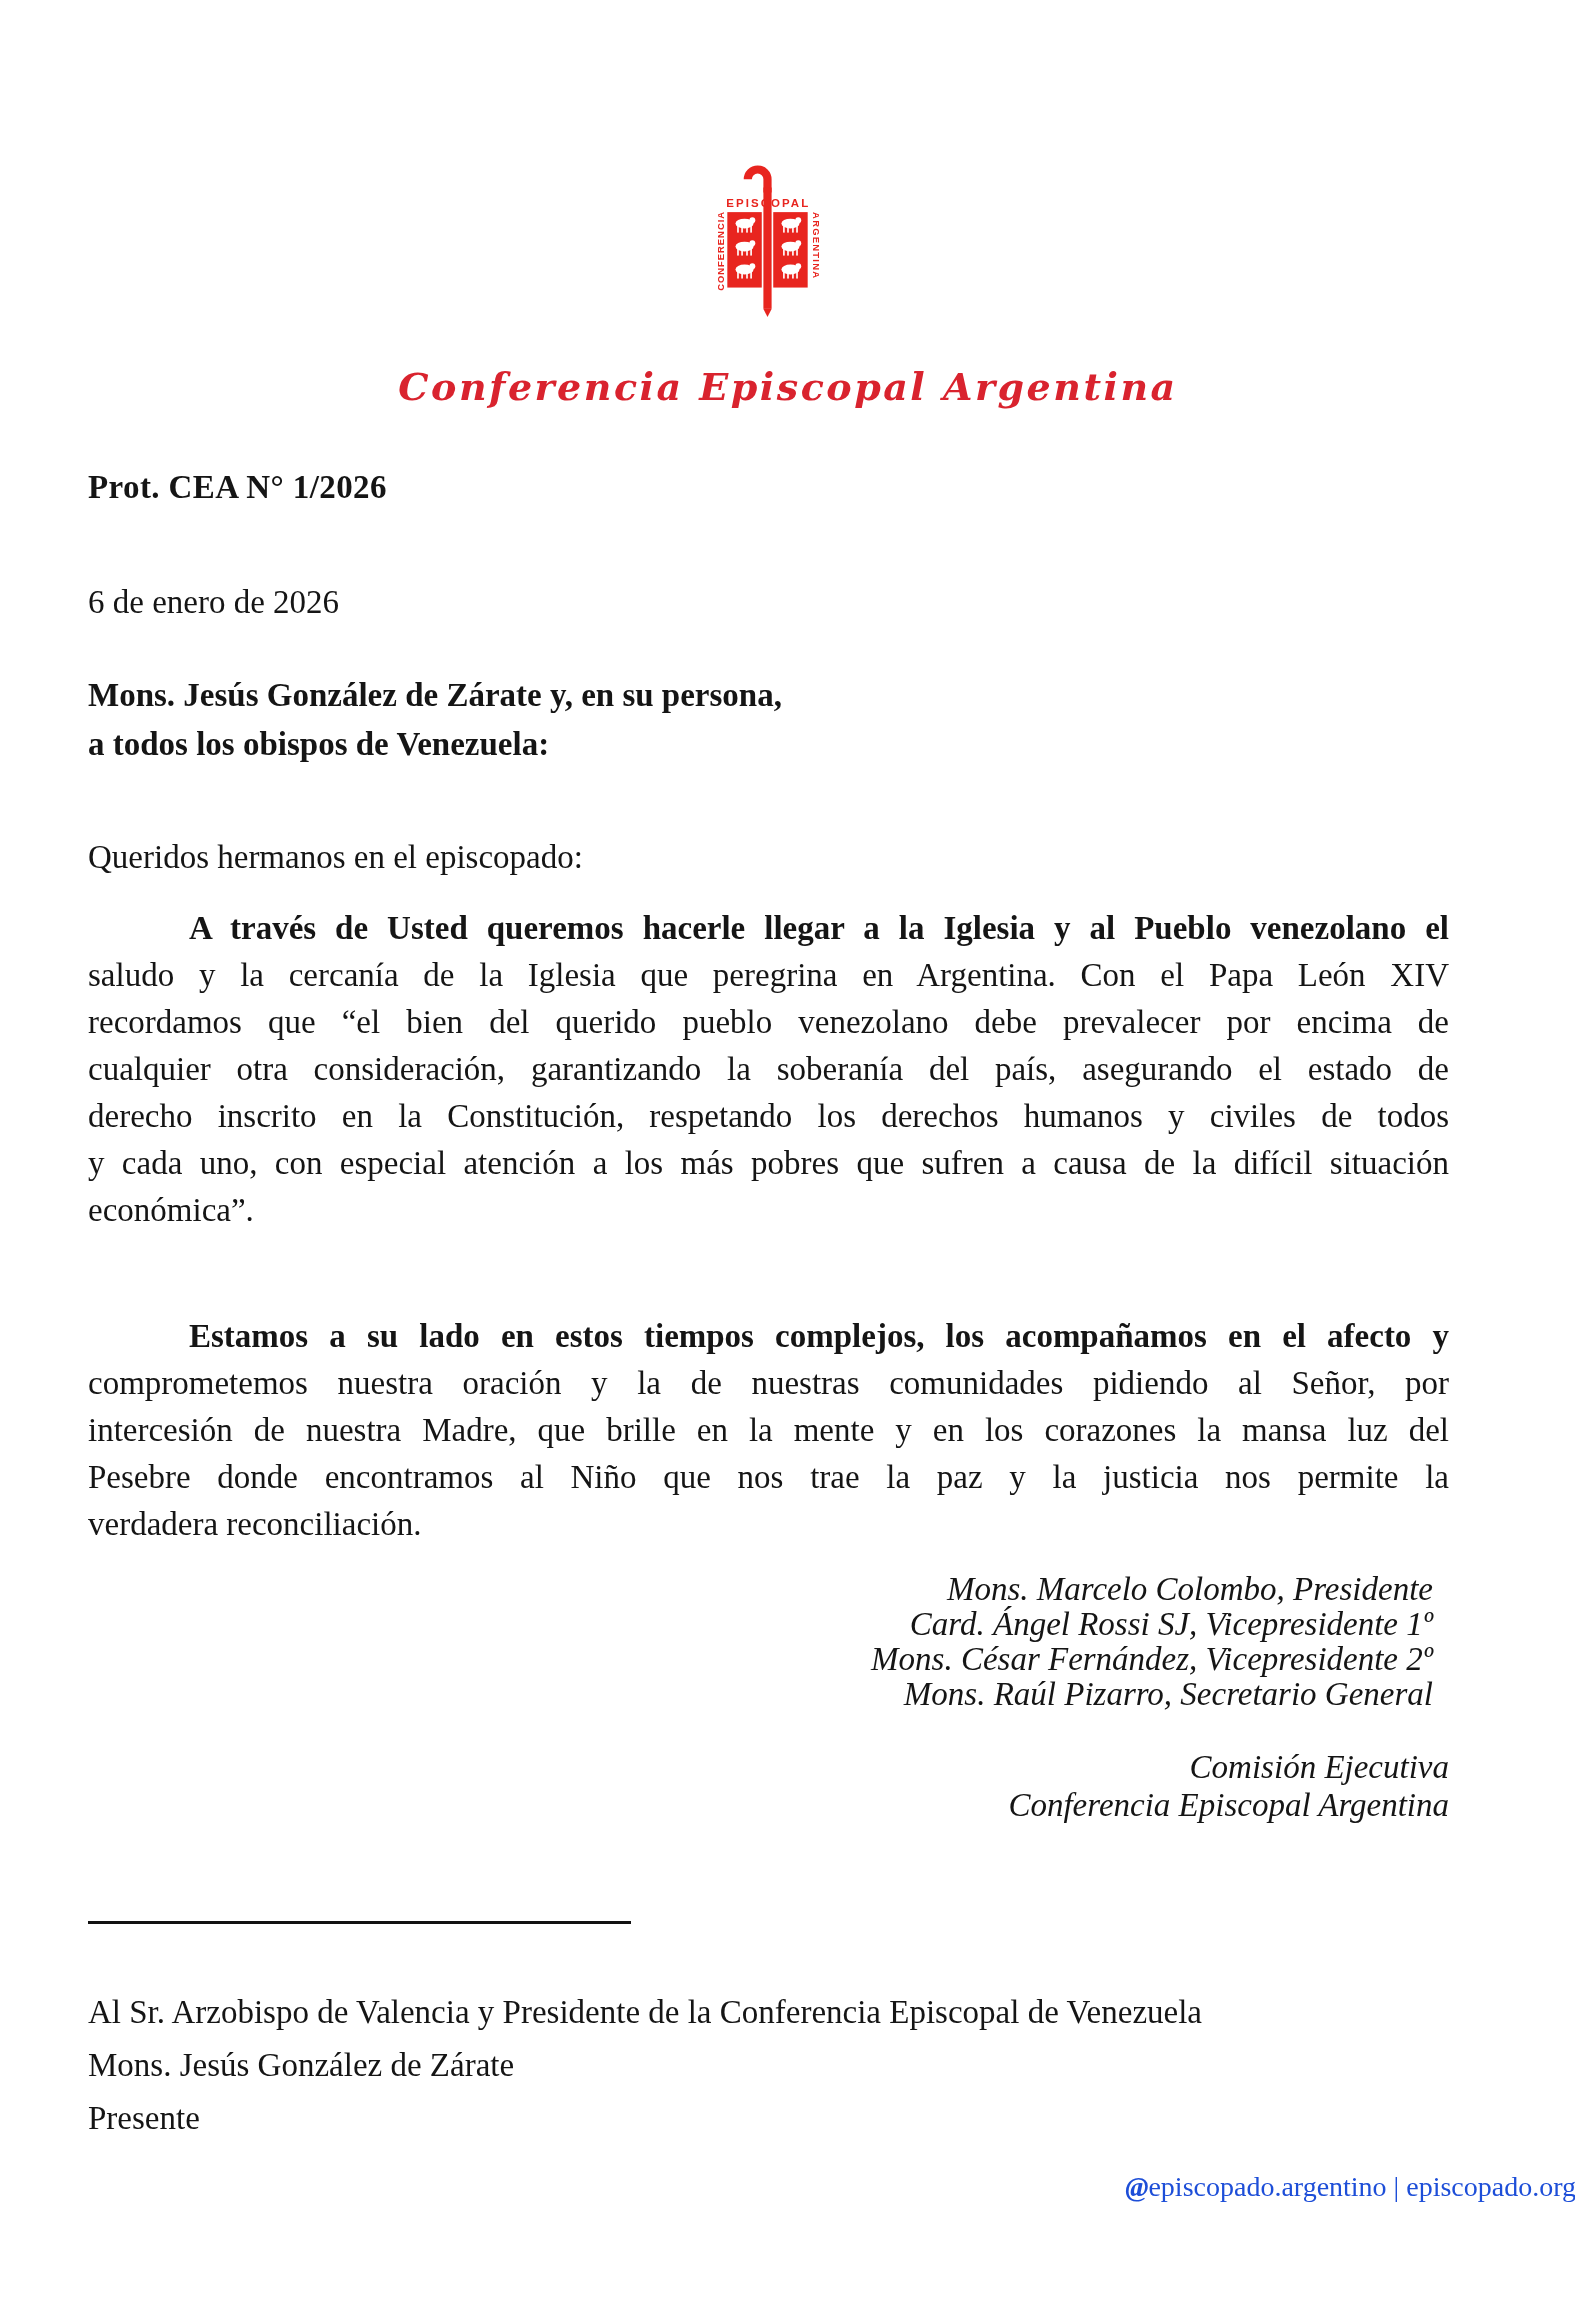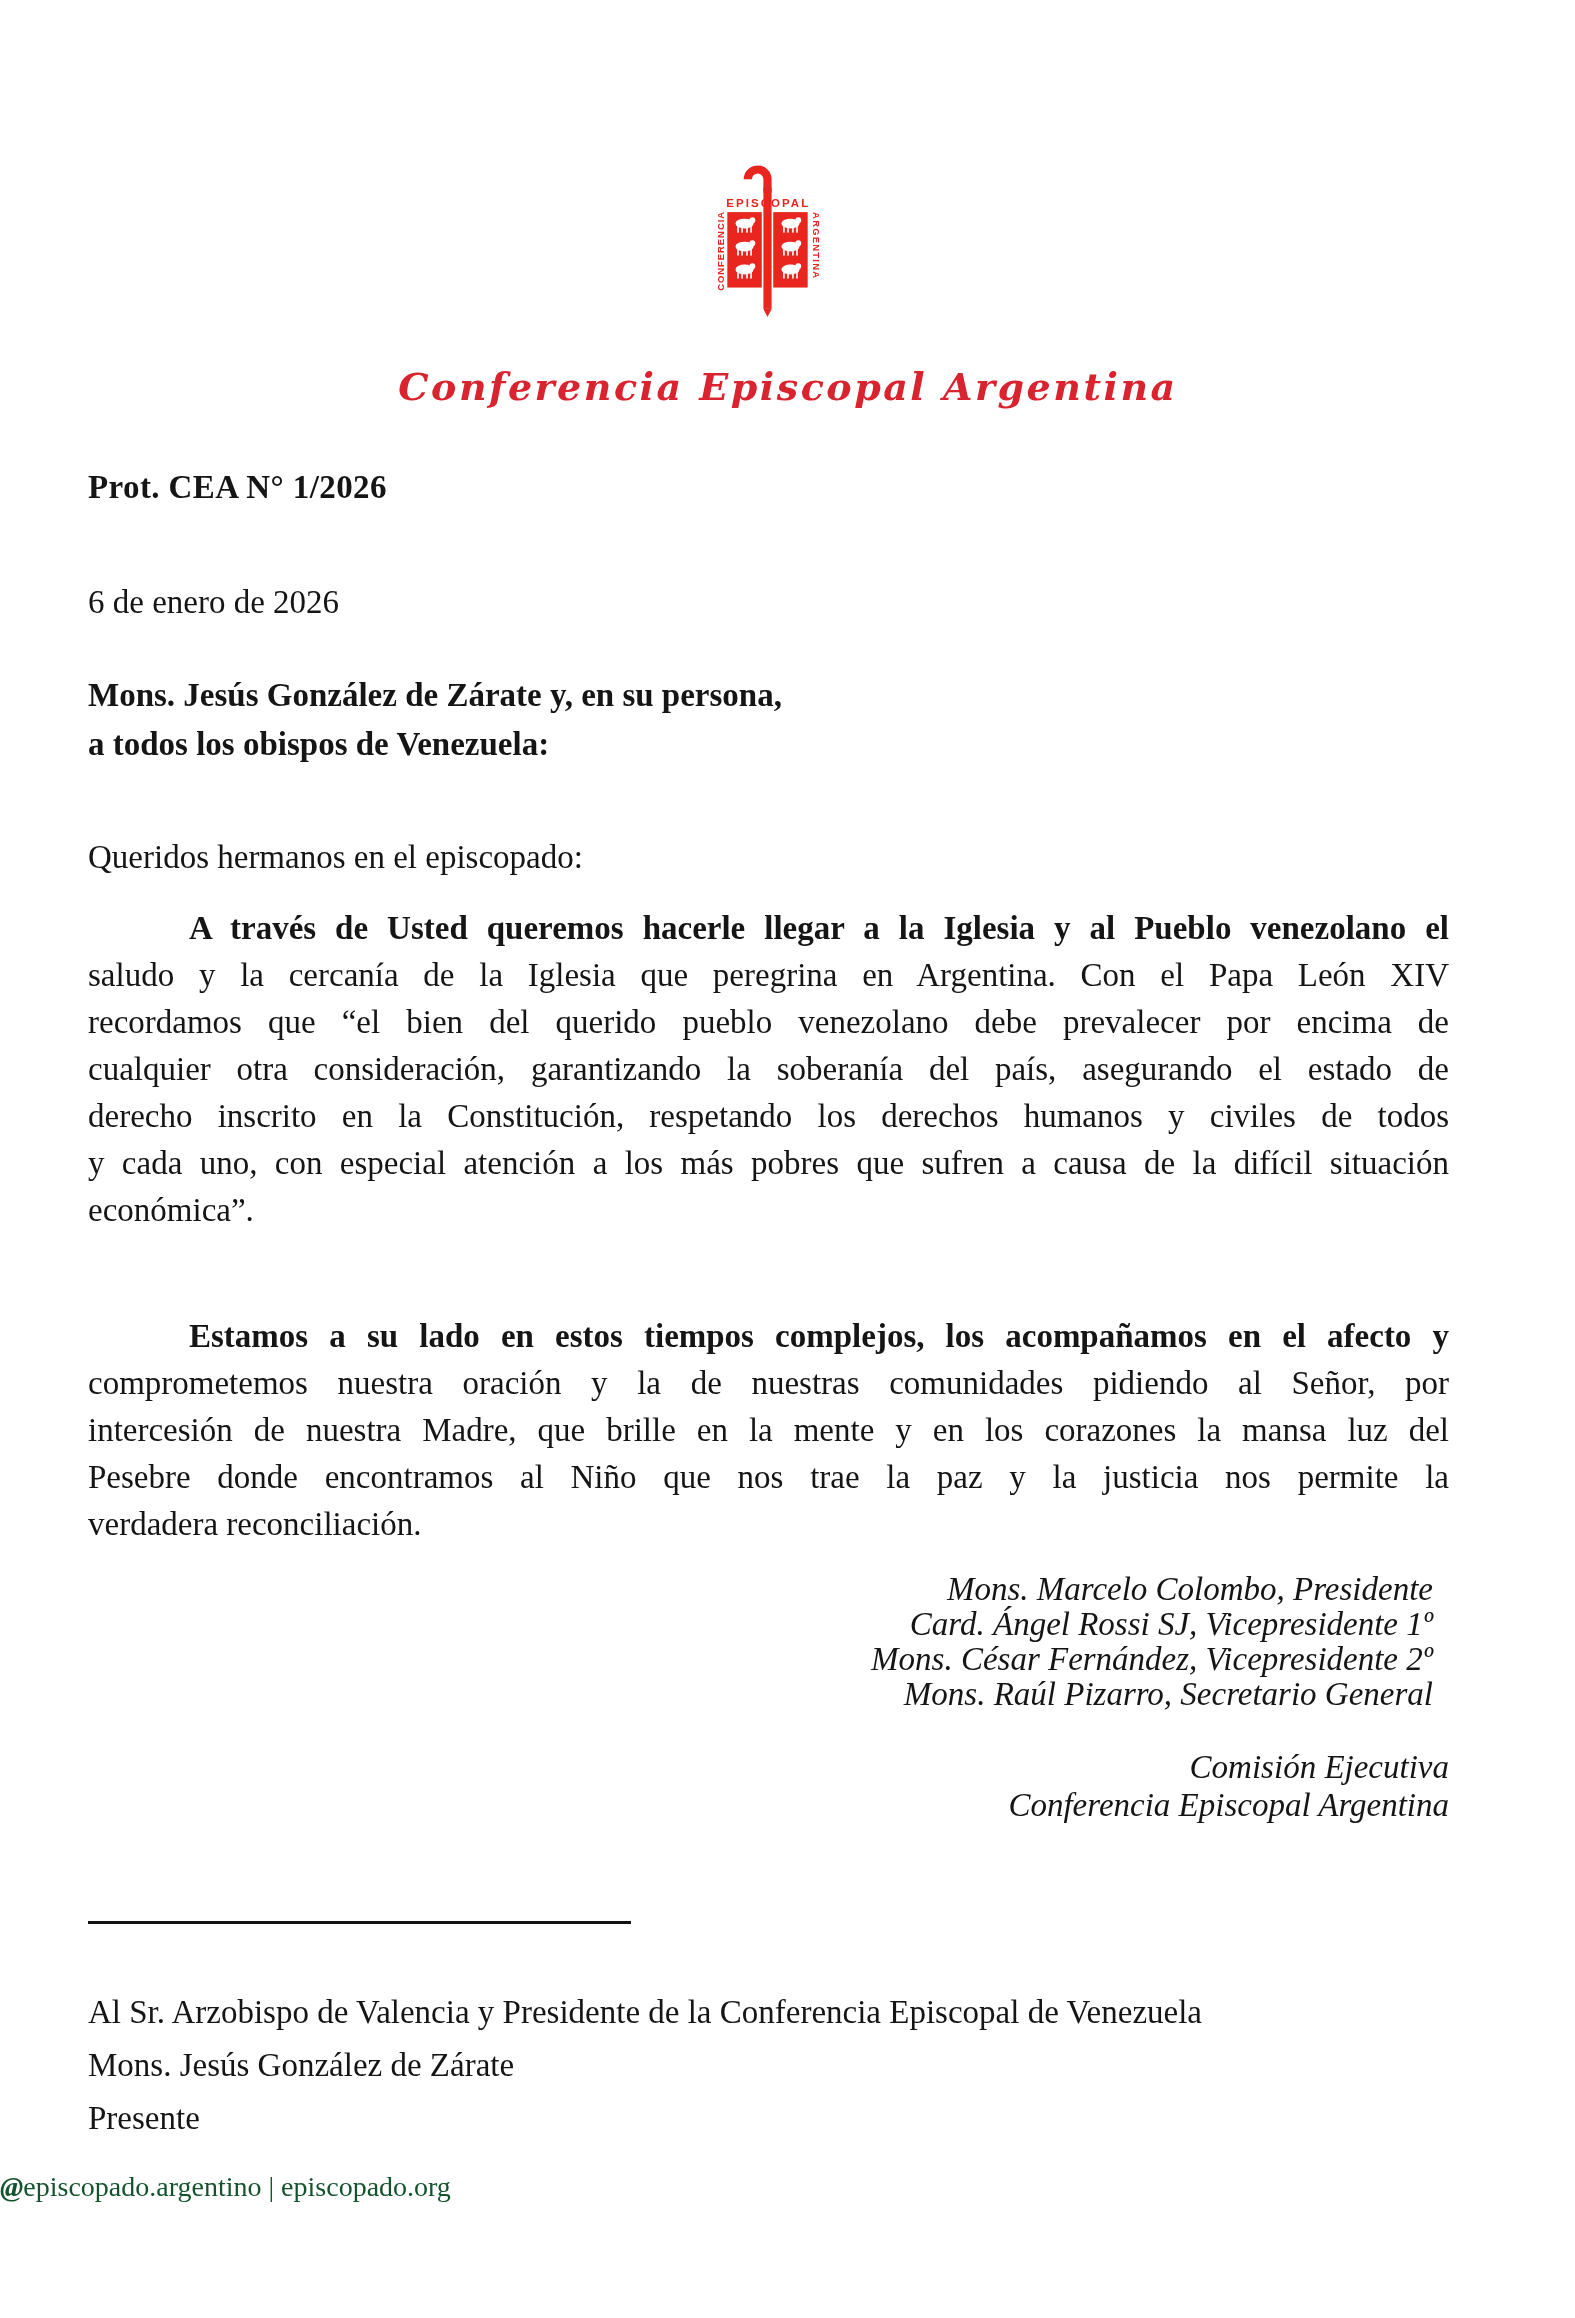--- a/index.html
+++ b/index.html
@@ -47,22 +47,22 @@
   
   .sig-rule {
     position:absolute; left:88px; top:1921px; width:543px; height:0;
     border-top:3.3px solid #111;
   }
   .addressee {
     position:absolute; left:88px; top:1973px; width:1395px;
     font-size:33px; line-height:53px;margin-top:13px;
   }
   .footer {
-    position:absolute; left:0; top:2171px; width:1576px; text-align:left;
-    font-size:28px; color:#14532d;
+    position:absolute; left:0; top:2171px; width:1576px; text-align:right;
+    font-size:28px; color:#1d4ed8;
   }
   .footer .at { font-style:italic; font-weight:bold; }
 </style>
 </head>
 <body>
 
 <div class="sheet">
 
   <div class="logo">
     <svg viewBox="0 0 130 200" width="107" height="164" aria-hidden="true">

